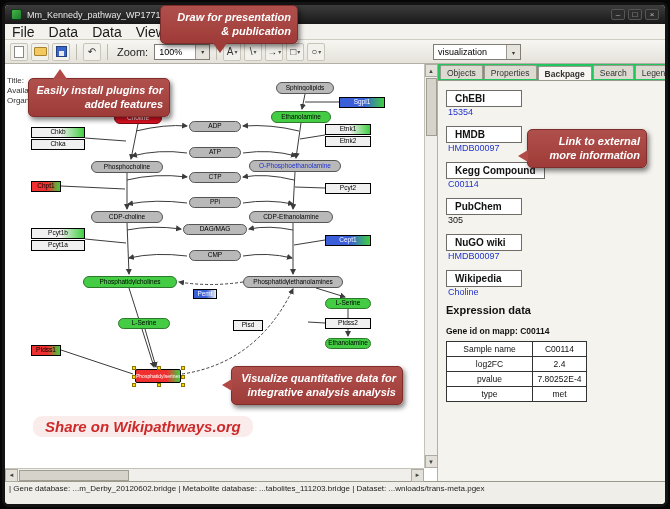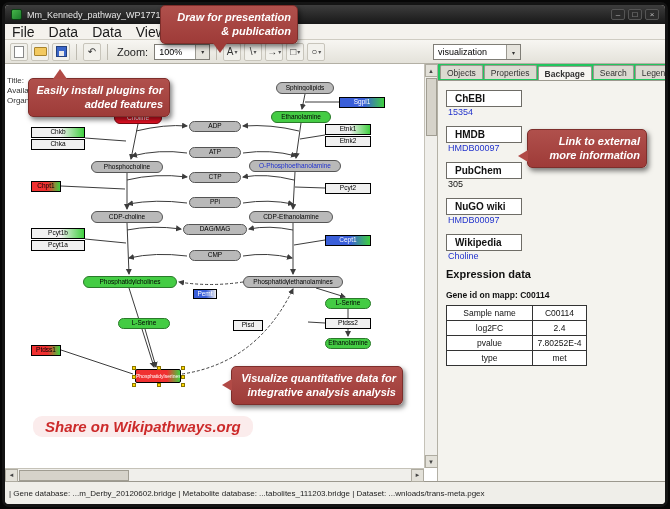--- a/index.html
+++ b/index.html
@@ -86,21 +86,21 @@
   .bp-plain { font-size:9px; color:#111; margin-left:2px; }
   .exp-head { font-size:11px; font-weight:bold; color:#111; margin:4px 0 10px; }
   .geneid { font-size:8.5px; font-weight:bold; color:#111; margin-bottom:5px; }
   .bp-table { border-collapse:collapse; }
   .bp-table td { border:1px solid #333; font-size:8.5px; color:#111; text-align:center;
     padding:2px 4px; background:#fff; }
   .bp-table td.c0 { width:86px; }
   .bp-table td.c1 { width:54px; }
 
   .status { height:15px; background:#efeee9; border-top:1px solid #9b988e; display:flex;
-    align-items:center; padding:11px 4px; font-size:8px; color:#222; white-space:nowrap; overflow:hidden; flex:0 0 auto; }
+    align-items:flex-end; padding:11px 4px; font-size:8px; color:#222; white-space:nowrap; overflow:hidden; flex:0 0 auto; }
 
   .callout { position:absolute; background:linear-gradient(180deg,var(--accent,#c4524e),#9e3b38);
     border:1px solid #7d2e2b; border-radius:5px; color:#fff; font-weight:bold; font-style:italic;
     font-size:11px; line-height:1.3; text-align:right; padding:4px 6px;
     box-shadow:2px 3px 5px rgba(0,0,0,.5); z-index:60; }
   .tri { position:absolute; width:0; height:0; }
   .tri.down { border-left:7px solid transparent; border-right:7px solid transparent; border-top:10px solid #9e3b38; }
   .tri.up { border-left:7px solid transparent; border-right:7px solid transparent; border-bottom:10px solid #b14a46; }
   .tri.left { border-top:6px solid transparent; border-bottom:6px solid transparent; border-right:10px solid #b14a46; }
   .c-draw { left:160px; top:5px; width:138px; }
@@ -368,20 +368,24 @@
       <div class="bp-content">
         <div class="bp-section">
           <div class="bp-header">ChEBI</div>
           <div class="bp-link">15354</div>
         </div>
         <div class="bp-section">
           <div class="bp-header">HMDB</div>
           <div class="bp-link">HMDB00097</div>
         </div>
         <div class="bp-section">
+          <div class="bp-header">Kegg Compound</div>
+          <div class="bp-link">C00114</div>
+        </div>
+        <div class="bp-section">
           <div class="bp-header">PubChem</div>
           <div class="bp-plain">305</div>
         </div>
         <div class="bp-section">
           <div class="bp-header">NuGO wiki</div>
           <div class="bp-link">HMDB00097</div>
         </div>
         <div class="bp-section">
           <div class="bp-header">Wikipedia</div>
           <div class="bp-link">Choline</div>

